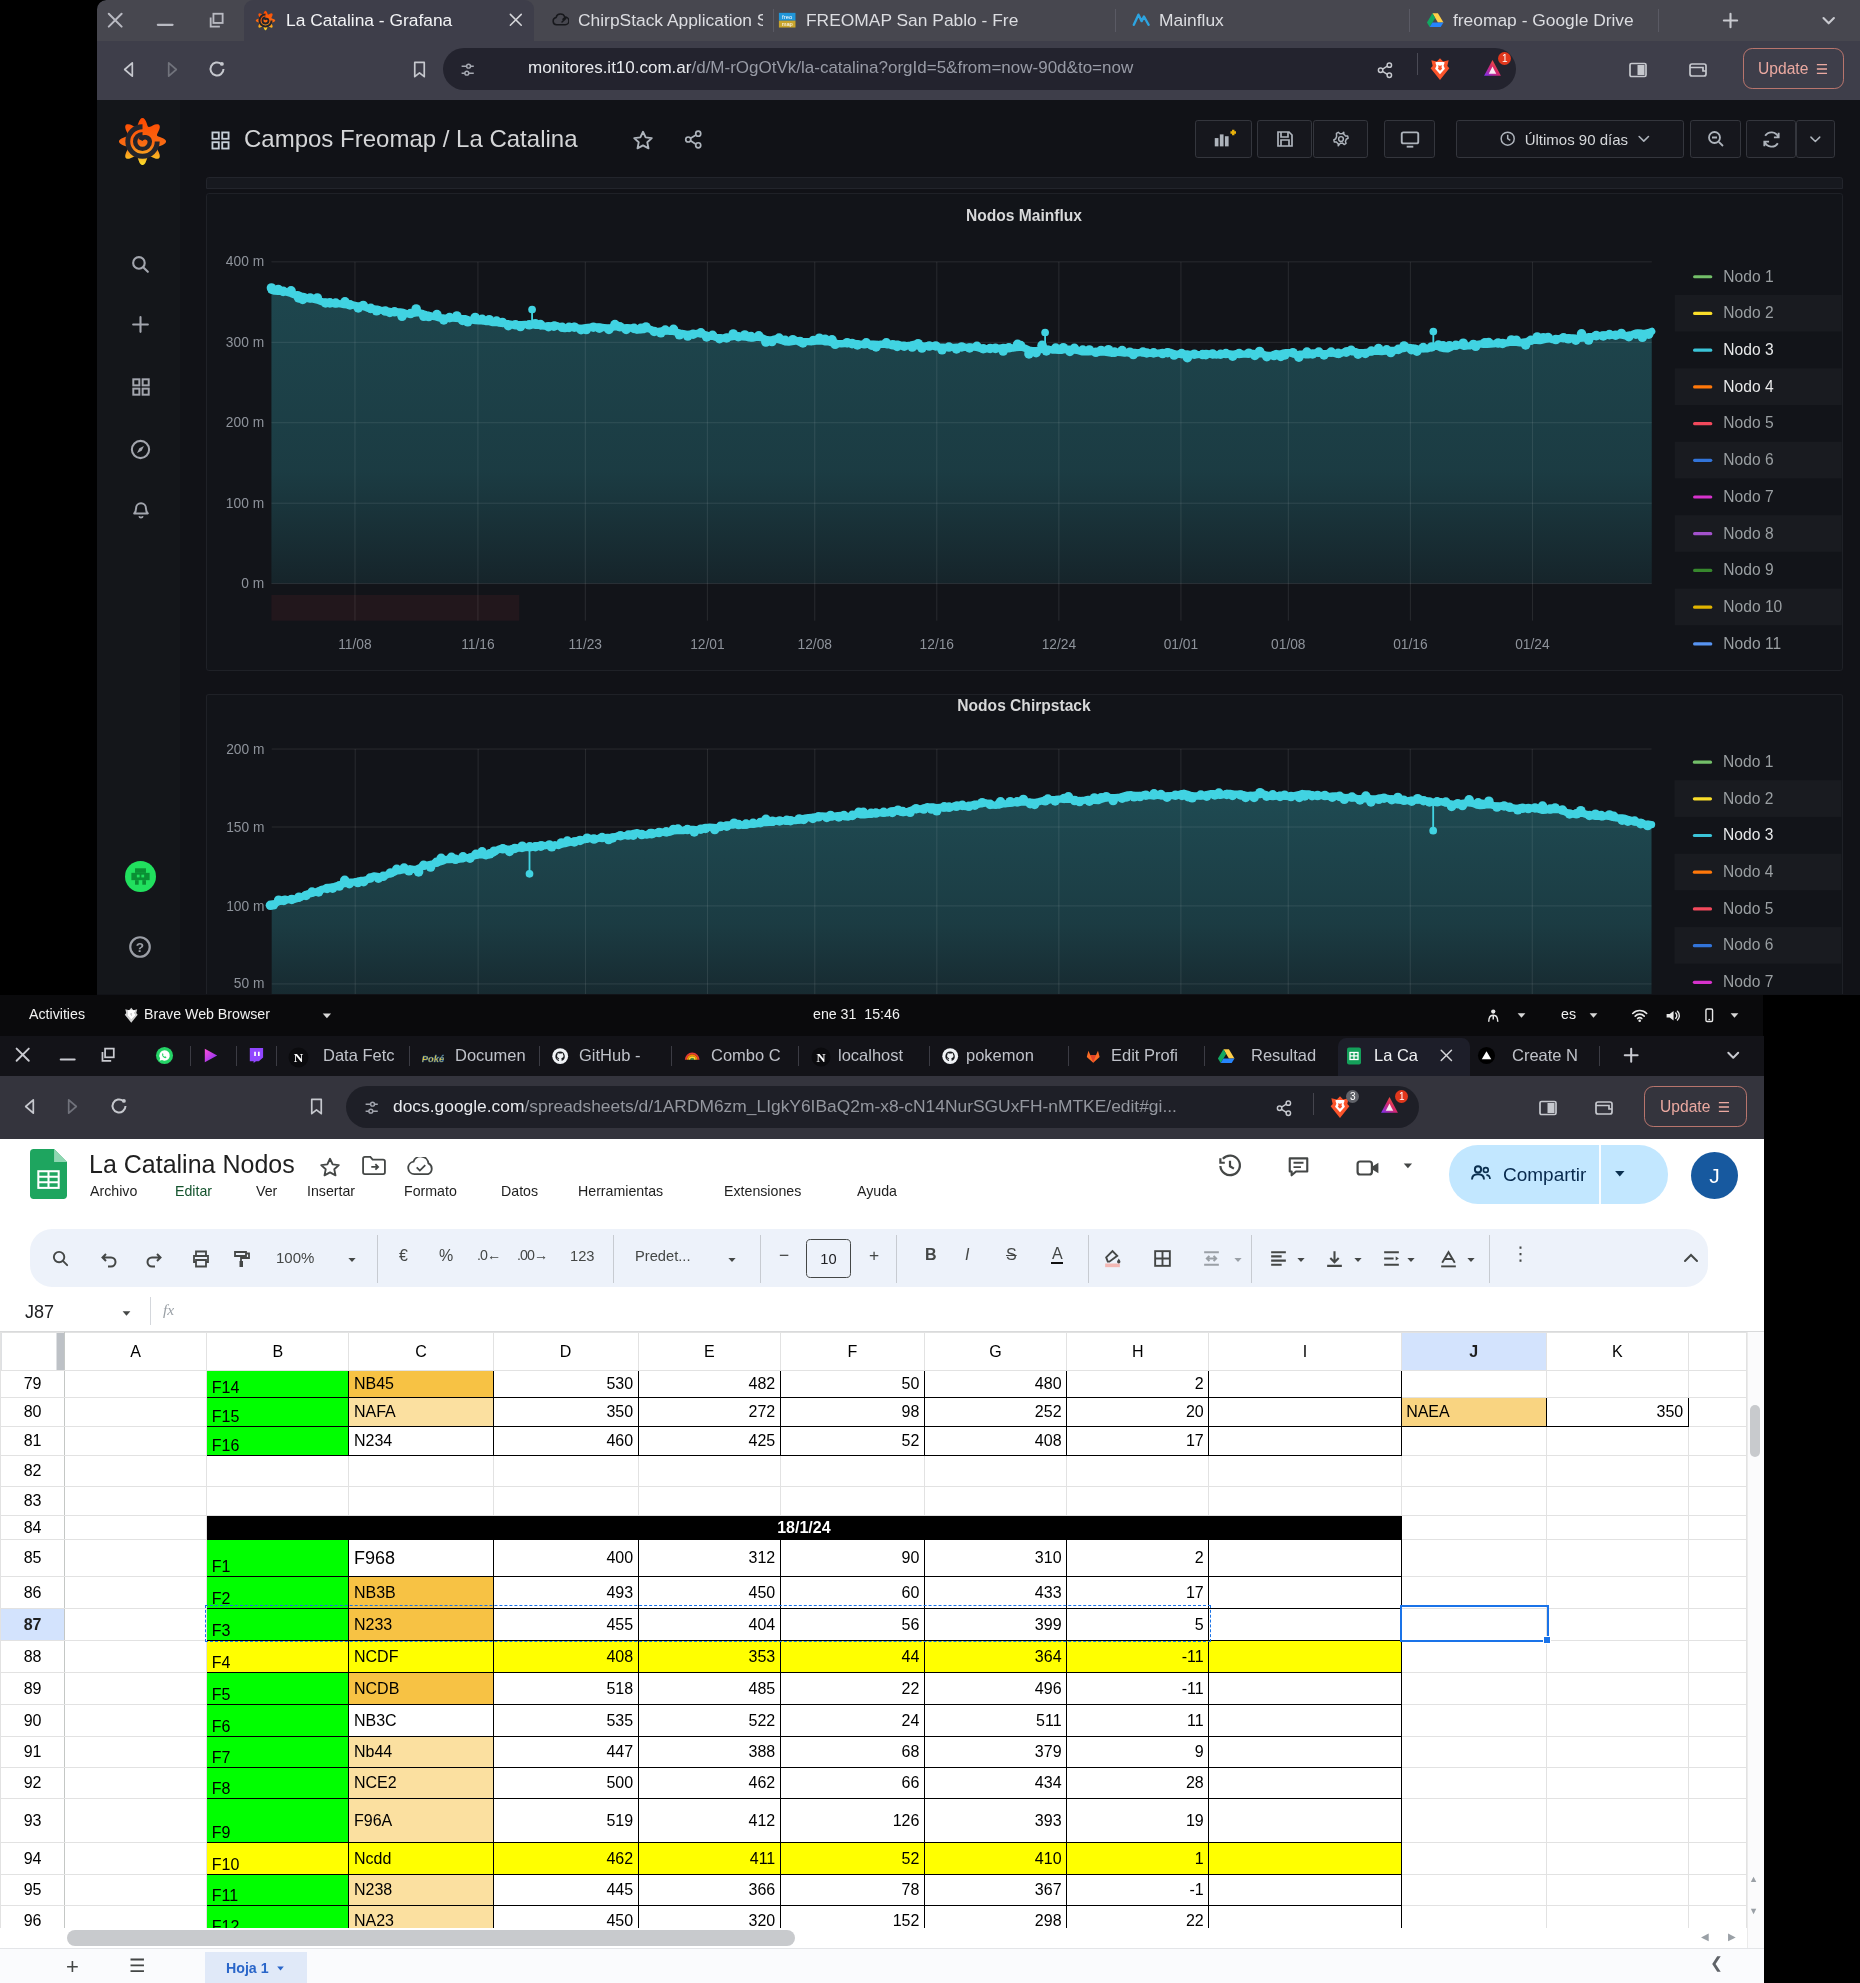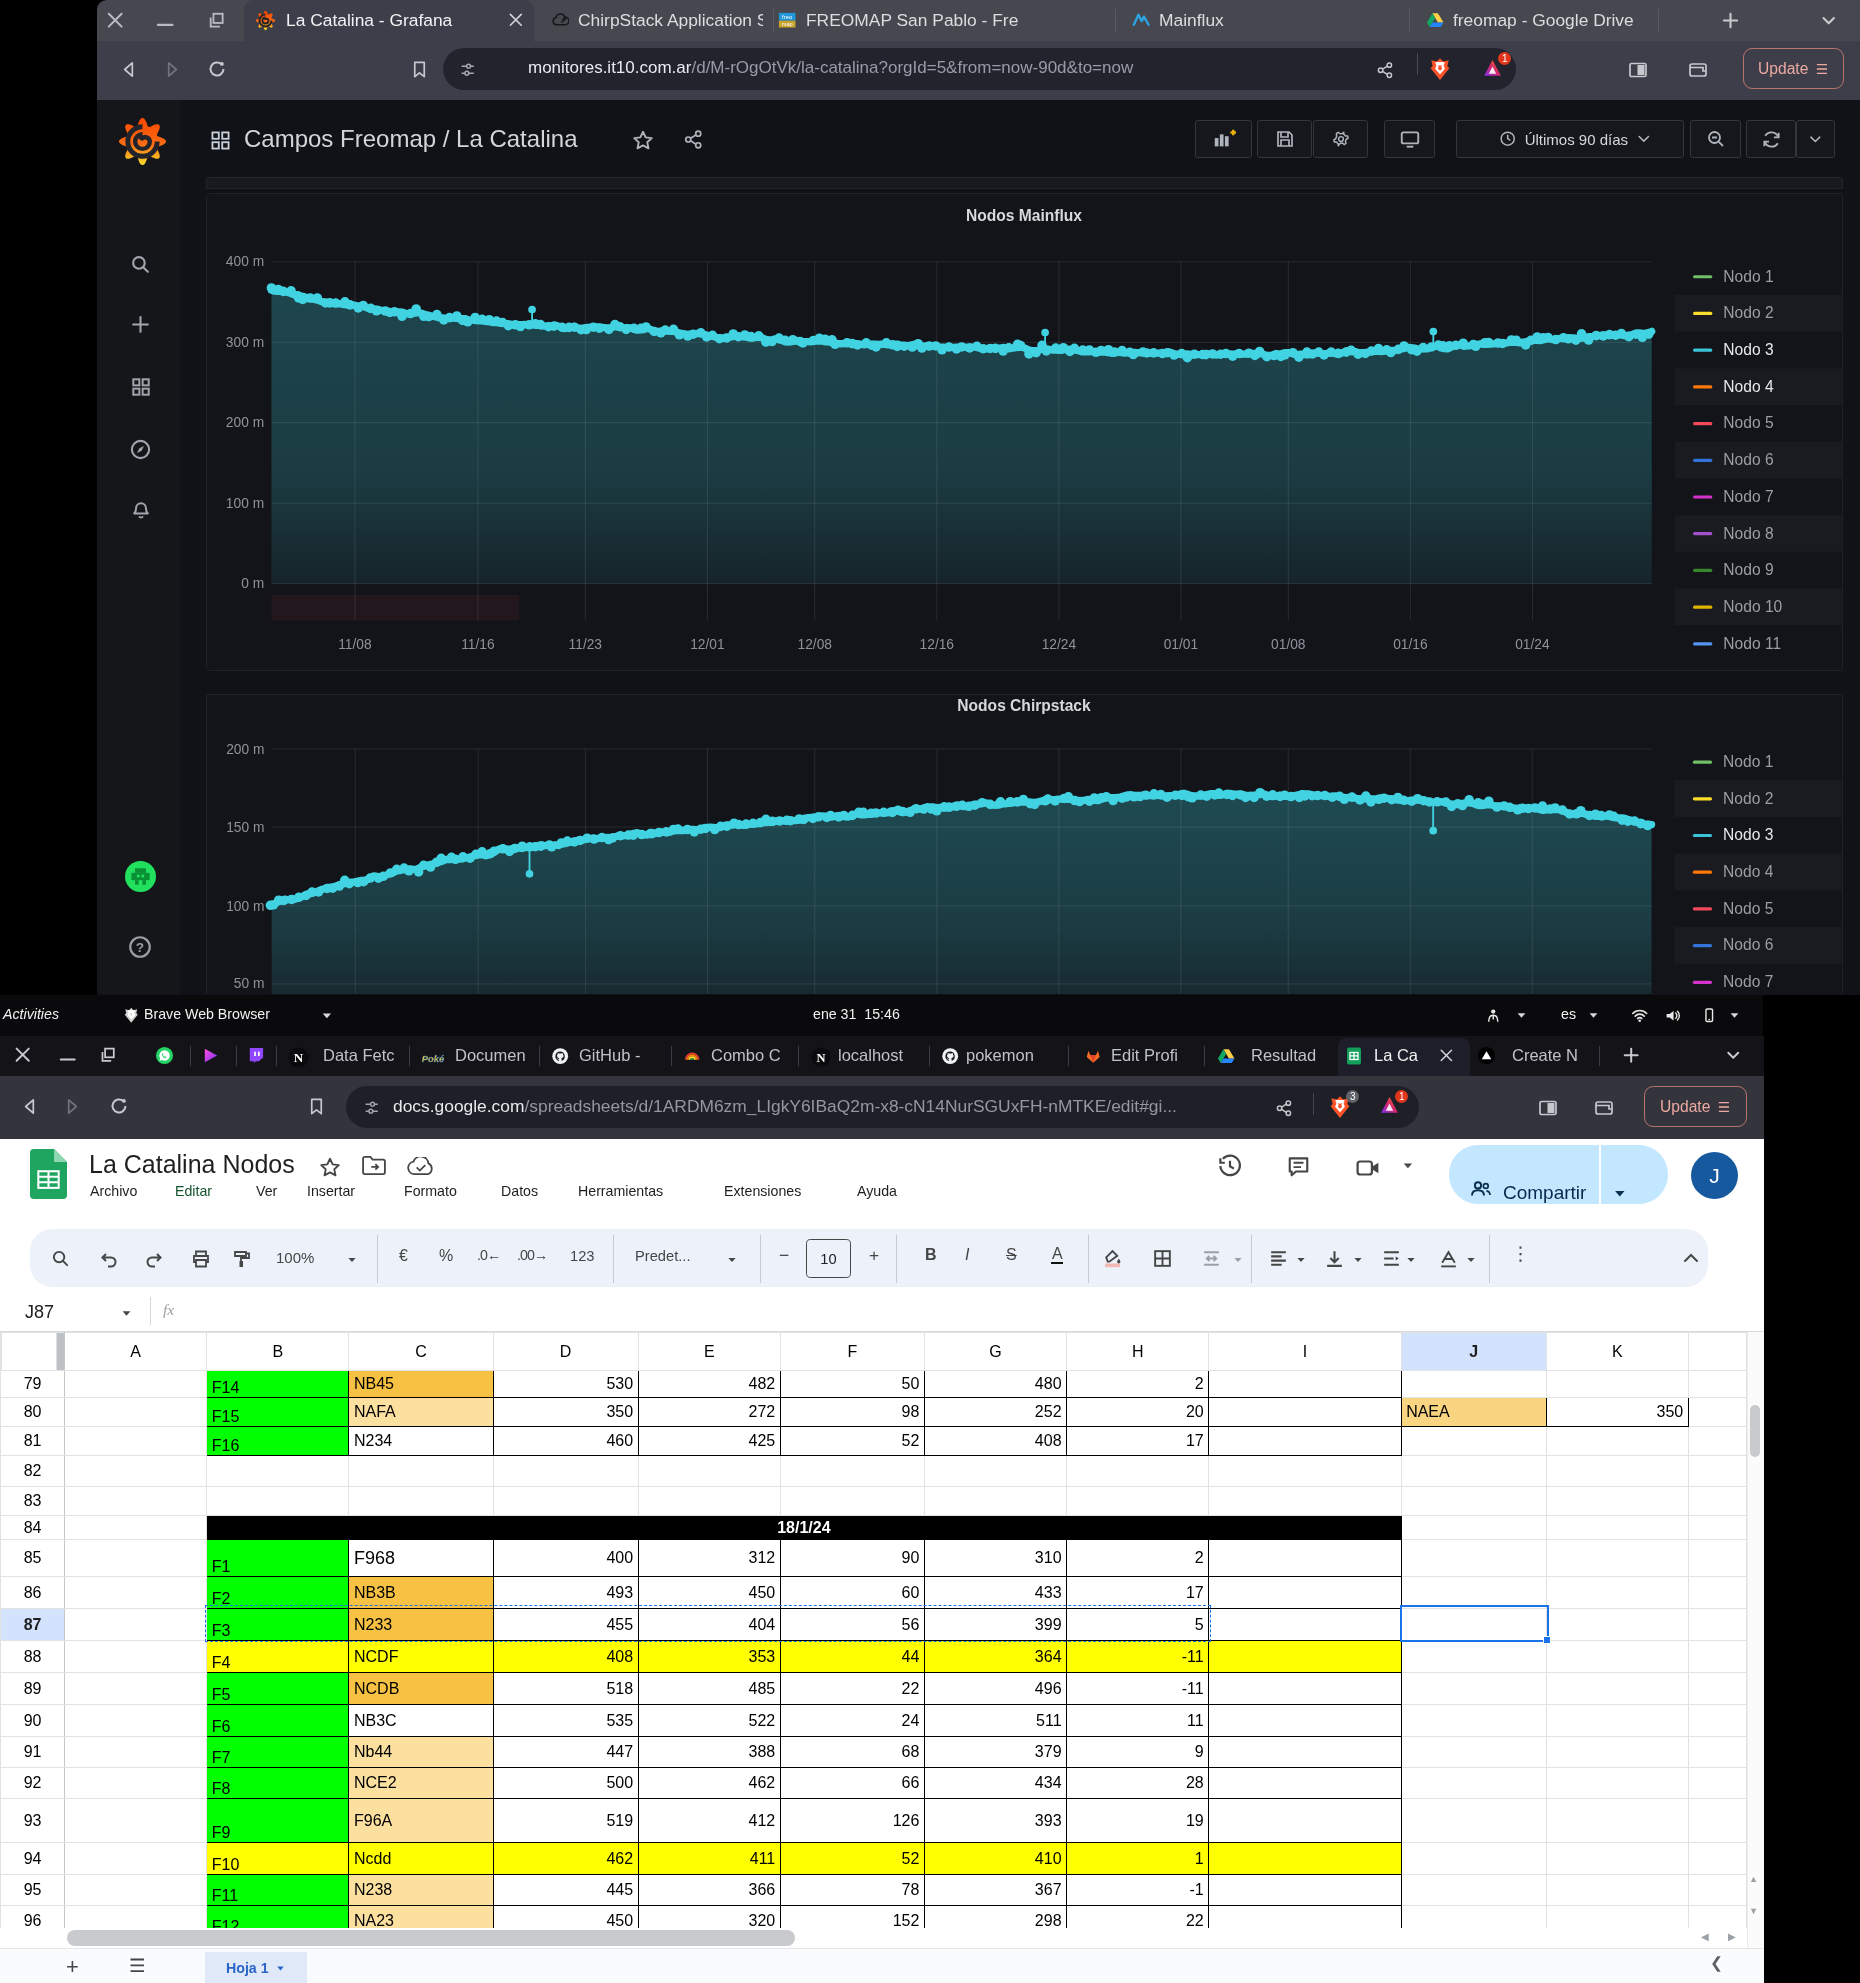--- a/index.html
+++ b/index.html
@@ -820,21 +820,21 @@
             <text x="1653" y="239.5" fill="#9a9fa2" font-size="17">Nodo 5</text>
             <rect x="1600" y="254.0" width="182" height="40" fill="rgba(255,255,255,0.03)"></rect>
             <rect x="1620" y="272.5" width="21" height="3.5" rx="1.7" fill="#3274d9"></rect>
             <text x="1653" y="279.5" fill="#9a9fa2" font-size="17">Nodo 6</text>
             <rect x="1620" y="312.5" width="21" height="3.5" rx="1.7" fill="#d633cc"></rect>
             <text x="1653" y="319.5" fill="#9a9fa2" font-size="17">Nodo 7</text>
           </svg></div>
       </div>
     </div>
     <div id="gnome" class="a">
-      <div class="a" style="left:3px;top:11px;font-size:14.2px;color:#f2f2f2;white-space:nowrap;font-style:italic;">Activities</div>
+      <div class="a" style="left:29px;top:11px;font-size:14.2px;color:#f2f2f2;white-space:nowrap;">Activities</div>
       <div class="a" style="left:123px;top:12px;filter:grayscale(1) brightness(1.8)"><svg width="16.5" height="16.5" viewBox="0 0 20 20" xmlns="http://www.w3.org/2000/svg">
           <path d="M10 1 L12.6 3.8 L17.2 2.8 L16.1 7.4 L17.8 9.3 L10 19.2 L2.2 9.3 L3.9 7.4 L2.8 2.8 L7.4 3.8 Z" fill="#fb542b"></path>
 <path d="M10 4.2 c1.2 0 3 -0.3 3.9 0.4 l-0.9 2.7 l1.1 2.4 l-4.1 4.6 L5.9 9.7 l1.1 -2.4 l-0.9 -2.7 c0.9 -0.7 2.7 -0.4 3.9 -0.4 Z" fill="#fff"></path>
 <path d="M10 7.2 l1.7 -0.3 l-0.5 1.6 l0.6 1.3 L10 11.4 L8.2 9.8 l0.6 -1.3 l-0.5 -1.6 Z" fill="#fb542b"></path>
         </svg></div>
       <div class="a" style="left:144px;top:11px;font-size:14.2px;color:#f2f2f2;white-space:nowrap;">Brave Web Browser</div>
       <div class="a" style="left:320px;top:13.8px;"><svg width="13.8" height="13.8" viewBox="0 0 20 20" xmlns="http://www.w3.org/2000/svg">
           <path d="M4 6.5 L10 13.5 L16 6.5 Z" fill="#d8d8d8"></path>
         </svg></div>
       <div class="a" style="left:813px;top:11px;font-size:14.2px;color:#f2f2f2;white-space:nowrap;">ene 31&nbsp;&nbsp;15:46</div>
@@ -1064,21 +1064,21 @@
             <path d="M3 3.5 H17 V14 H8 L4.5 17 V14 H3 Z" fill="none" stroke="#444746" stroke-width="1.7" stroke-linejoin="round"></path>
             <path d="M6 7 H14 M6 10.5 H12" stroke="#444746" stroke-width="1.5"></path>
           </svg></div>
         <div class="a" style="left:1355px;top:15.6px;"><svg width="26" height="26" viewBox="0 0 20 20" xmlns="http://www.w3.org/2000/svg">
             <rect x="2" y="5" width="11" height="10" rx="2" fill="none" stroke="#444746" stroke-width="1.7"></rect>
             <path d="M13 9 L18 6 V14 L13 11 Z" fill="#444746"></path>
           </svg></div>
         <div class="a" style="left:1401px;top:20px;"><svg width="13.8" height="13.8" viewBox="0 0 20 20" xmlns="http://www.w3.org/2000/svg">
             <path d="M4 6.5 L10 13.5 L16 6.5 Z" fill="#444746"></path>
           </svg></div>
-        <div class="a" style="left:1449px;top:6.4px;width:219px;height:59px;background:#c2e7ff;border-radius:29px;display:flex;align-items:flex-end">
+        <div class="a" style="left:1449px;top:6.4px;width:219px;height:59px;background:#c2e7ff;border-radius:29px;display:flex;align-items:center">
           <span style="margin-left:20px"><svg width="24" height="24" viewBox="0 0 20 20" xmlns="http://www.w3.org/2000/svg">
               <circle cx="7.5" cy="7" r="2.6" fill="none" stroke="#0b3050" stroke-width="1.6"></circle>
               <path d="M2.5 15.5 c0 -3 2.2 -4.5 5 -4.5 s5 1.5 5 4.5" fill="none" stroke="#0b3050" stroke-width="1.6"></path>
               <circle cx="14" cy="7.5" r="2" fill="none" stroke="#0b3050" stroke-width="1.4"></circle>
               <path d="M14.5 11.5 c2 0.3 3 1.7 3 3.6" fill="none" stroke="#0b3050" stroke-width="1.4"></path>
             </svg></span>
           <span style="margin-left:10px;font-size:19px;font-weight:500;color:#07294d">Compartir</span>
           <span style="margin-left:13px;width:1.4px;height:59px;background:#fafcff"></span>
           <span style="margin-left:11px"><svg width="15.6" height="15.6" viewBox="0 0 20 20" xmlns="http://www.w3.org/2000/svg">
               <path d="M4 6.5 L10 13.5 L16 6.5 Z" fill="#0b3050"></path>

